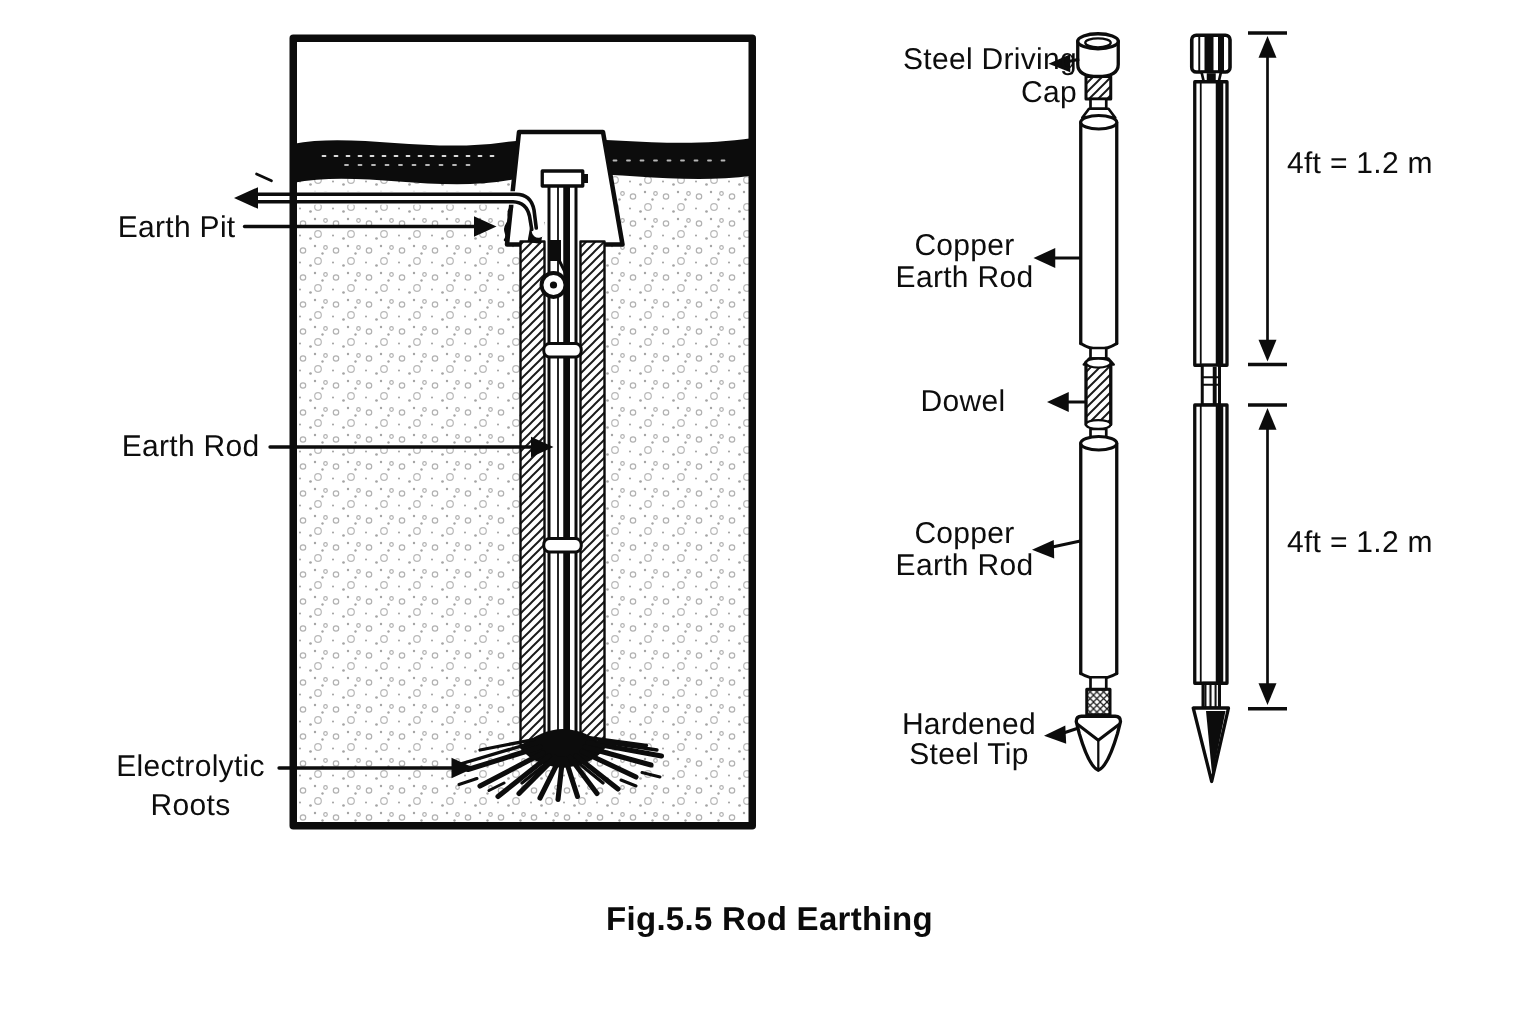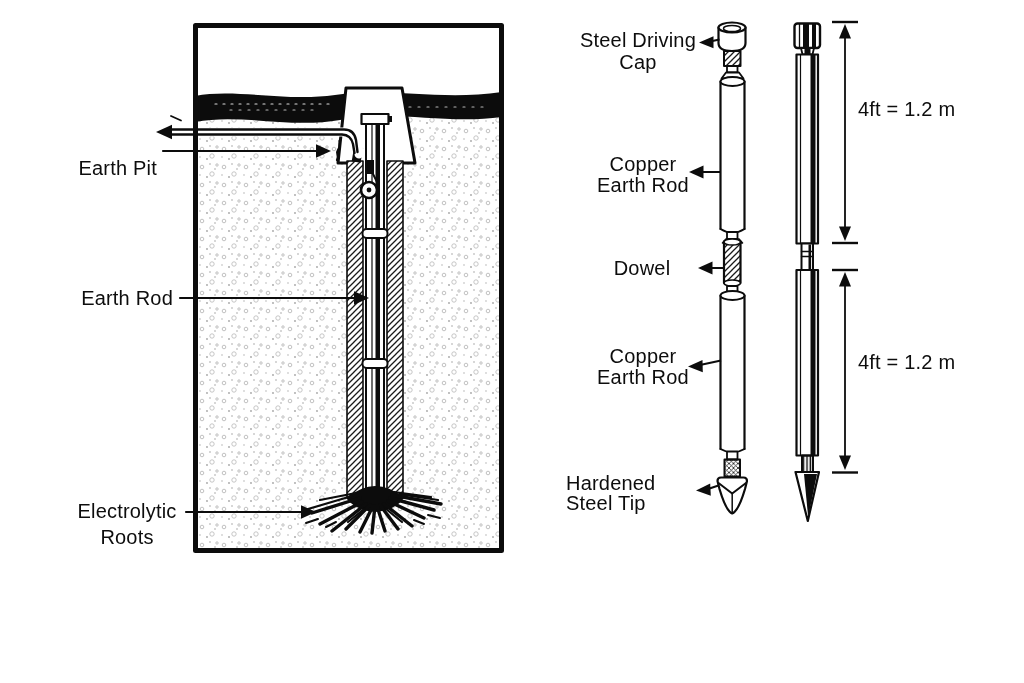--- a/index.html
+++ b/index.html
@@ -6,28 +6,28 @@
   .stage {
     position:relative; width:1024px; height:683px; background:#ffffff;
     overflow:hidden; font-family:"Liberation Sans", sans-serif;
   }
   .stage svg { position:absolute; left:0; top:0; }
   .lbl {
     position:absolute; font-size:20px; line-height:22px; color:#0d0d0d;
     white-space:pre-line; letter-spacing:0.2px;
   }
   .lbl-earthing-lead { left:38px;  top:100px; width:132px; text-align:right; }
-  .lbl-earth-pit     { left:38px;  top:141px; width:119px; text-align:right;margin-top:16px; }
+  .lbl-earth-pit     { left:38px;  top:141px; width:119px; text-align:right; }
   .lbl-earth-rod     { left:38px;  top:287px; width:135px; text-align:right; }
   .lbl-roots         { left:66px;  top:498px; width:122px; text-align:center; line-height:26px; }
-  .lbl-cap           { left:558px; top:29px;  width:160px; text-align:center; }
+  .lbl-cap           { left:558px; top:29px;  width:160px; text-align:right; }
   .lbl-copper-upper  { left:563px; top:154px; width:160px; text-align:center; line-height:21px; }
   .lbl-dowel         { left:592px; top:257px; width:100px; text-align:center; }
   .lbl-copper-lower  { left:563px; top:346px; width:160px; text-align:center; line-height:21px; }
-  .lbl-tip           { left:566px; top:473px; width:160px; line-height:20px; }
+  .lbl-tip           { left:566px; top:473px; width:160px; text-align:center; line-height:20px; }
   .lbl-dim-upper     { left:858px; top:98px;  width:120px; text-align:left; }
   .lbl-dim-lower     { left:858px; top:351px; width:120px; text-align:left; }
   .caption {
     position:absolute; left:404px; top:601px; width:260px;
     font-size:22px; line-height:24px; font-weight:bold; color:#0b0b0b;
     letter-spacing:0.2px;
   }
 </style>
 </head>
 <body>
@@ -219,13 +219,14 @@
 Earth Rod</div>
   <div class="lbl lbl-dowel">Dowel</div>
   <div class="lbl lbl-copper-lower">Copper
 Earth Rod</div>
   <div class="lbl lbl-tip">Hardened
 Steel Tip</div>
 
   <div class="lbl lbl-dim-upper">4ft = 1.2 m</div>
   <div class="lbl lbl-dim-lower">4ft = 1.2 m</div>
 
+  <div class="caption">Fig.5.5 Rod Earthing</div>
 </div>
 
 </body></html>

